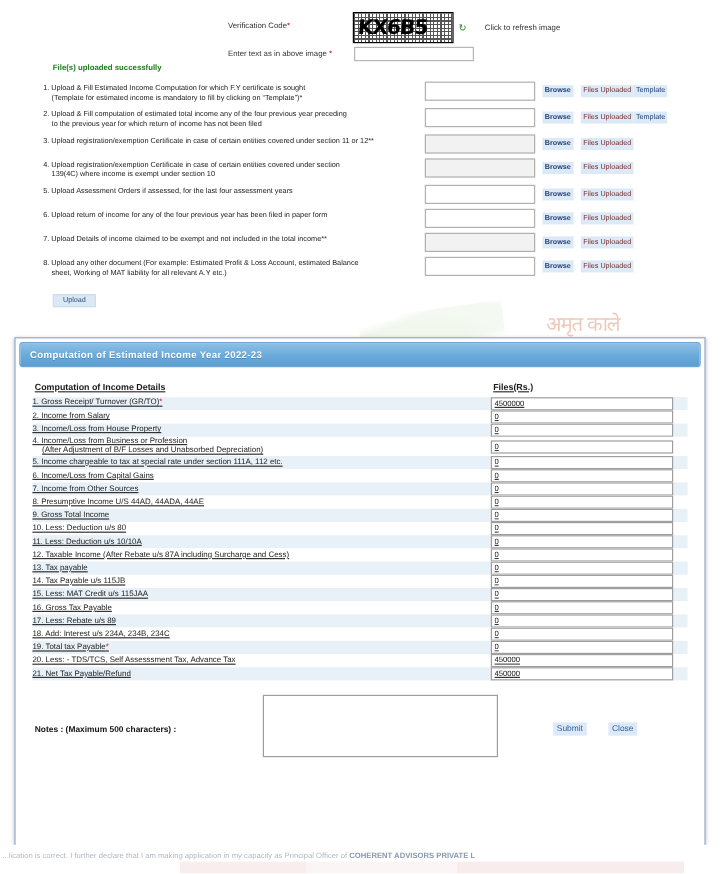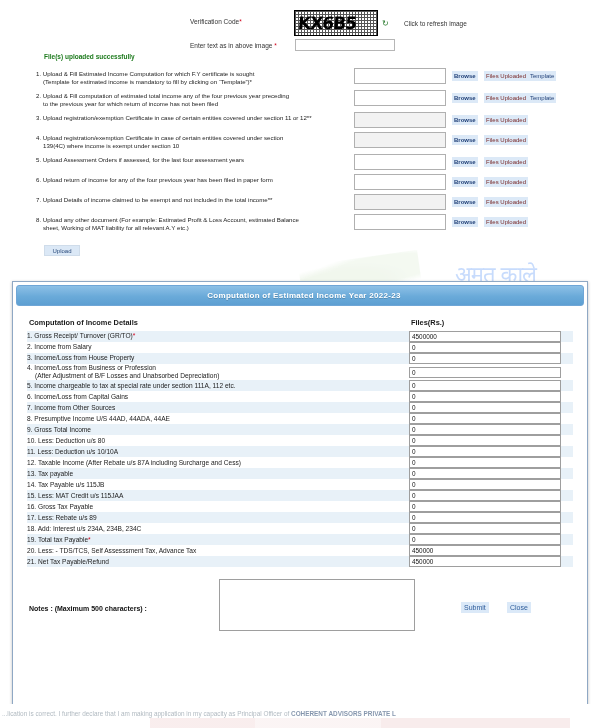--- a/index.html
+++ b/index.html
@@ -83,42 +83,42 @@
   
   .wm { position:absolute; opacity:.28; pointer-events:none; }
   .wm-leaf {
     left:300px; top:258px; width:120px; height:34px;
     background:radial-gradient(ellipse at 30% 70%, #cfe3c2 0 40%, transparent 60%),
                radial-gradient(ellipse at 70% 40%, #d8ead0 0 45%, transparent 62%);
     transform:rotate(-8deg);
   }
   .wm-script {
     left:455px; top:258px; width:140px; height:30px;
-    font-family:"DejaVu Serif", serif; font-size:22px; color:#3b82f6;
+    font-family:"DejaVu Serif", serif; font-size:17px; color:#c2410c;
     letter-spacing:-1px; overflow:hidden; white-space:nowrap;
   }
 
   
   #modal {
     position:absolute; left:12px; top:281px; width:576px; height:437px;
     background:#ffffff; border:1px solid #8fa8c4;
     box-shadow:0 1px 3px rgba(0,0,0,.25);
   }
   .modal-head {
     height:21px; margin:3px 3px 0 3px;
     background:linear-gradient(to bottom,#8dc0e6 0%, #6aaad9 55%, #5d9fd2 100%);
     border:1px solid #6fa6d6; border-radius:3px;
-    display:flex; align-items:center; padding-left:8px;justify-content:center;
+    display:flex; align-items:center; padding-left:8px;
   }
   .modal-title {
     color:#ffffff; font-weight:bold; font-size:8px;
     letter-spacing:.3px;
     text-shadow:0 1px 0 rgba(0,0,0,.18);
   }
-  .modal-body { padding:12px 14px 0 14px; }
+  .modal-body { padding:12px 14px 0 14px;text-decoration:underline; }
 
   table.income { width:100%; border-collapse:collapse; }
   table.income th {
     text-align:left; font-size:7.4px; font-weight:bold; color:#1a1a1a;
     padding:0 0 4px 2px;
   }
   table.income th.amt { padding-left:2px; }
   table.income td { padding:0; vertical-align:middle; }
   tr.r-odd { background:#e8f1f8; }
   tr.r-even { background:#ffffff; }

